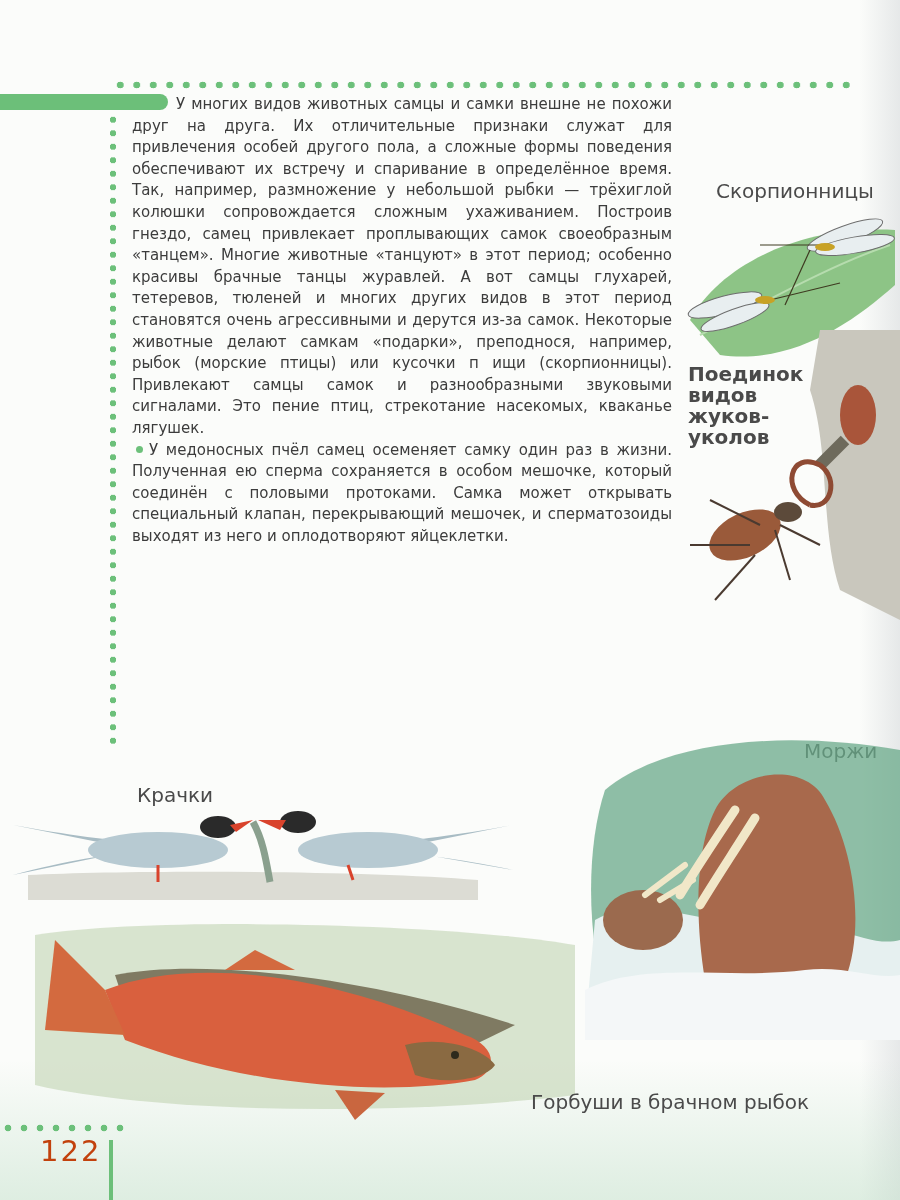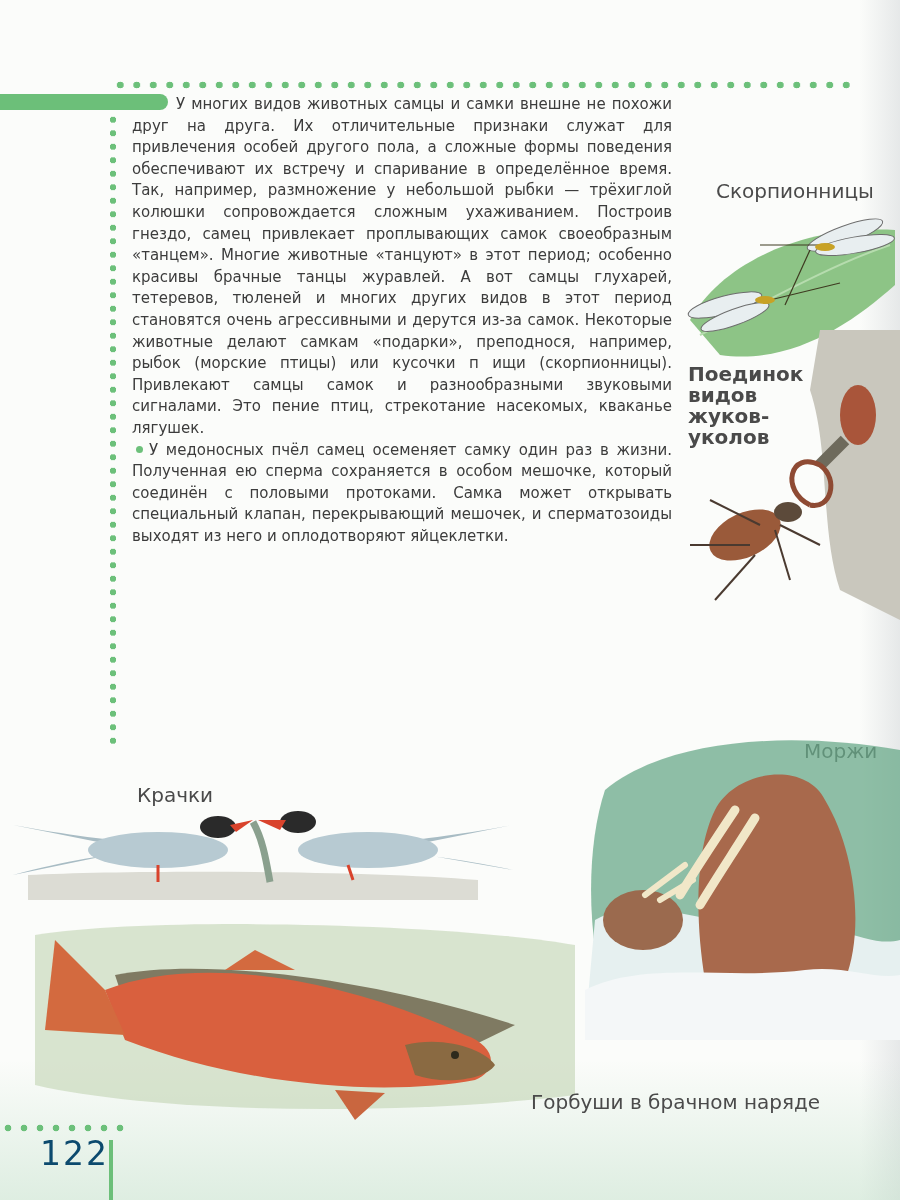--- a/index.html
+++ b/index.html
@@ -35,22 +35,22 @@
   .dots-bottom {
     position: absolute; left: 0; top: 1123px; width: 132px; height: 10px;
     background-image: radial-gradient(circle, #6cc07a 3.2px, transparent 3.6px);
     background-size: 16px 10px; background-repeat: repeat-x;
   }
   .page-line {
     position: absolute; left: 109px; top: 1140px; width: 4px; height: 60px;
     background: #6cbf79;
   }
   .page-number {
-    position: absolute; left: 40px; top: 1134px; font-size: 33px;
-    letter-spacing: 2px; color: #0c4a6e;
+    position: absolute; left: 40px; top: 1134px; font-size: 29px;
+    letter-spacing: 2px; color: #c2410c;
   }
   .text-block {
     position: absolute; left: 132px; top: 94px; width: 540px;
     font-size: 15px; line-height: 21.6px; text-align: justify;
     hyphens: manual;
   }
   .text-block p { margin: 0; }
   .text-block p.first { text-indent: 44px; }
   .bullet-dot {
     display: inline-block; width: 7px; height: 7px; border-radius: 50%;
@@ -159,17 +159,17 @@
     <path d="M20 20 C 150 0, 450 10, 560 30 L 560 180 C 400 200, 150 200, 20 170 Z" fill="#c2d4b2" opacity="0.6"></path>
     <path d="M100 60 C 200 40, 380 70, 500 110 C 460 130, 420 150, 380 150 L 120 120 Z" fill="#7f7a62"></path>
     <path d="M90 75 C 180 40, 320 60, 450 120 C 480 130, 485 155, 460 165 C 380 180, 240 175, 110 125 Z" fill="#d9603e"></path>
     <path d="M90 75 L 40 25 L 30 115 L 110 120 Z" fill="#d36a3f"></path>
     <path d="M210 55 L 240 35 L 280 55 Z" fill="#d36a3f"></path>
     <path d="M390 130 C 430 120, 470 135, 480 150 C 470 165, 430 170, 400 160 Z" fill="#8a6a42"></path>
     <circle cx="440" cy="140" r="4" fill="#2e2a1c"></circle>
     <path d="M320 175 L 340 205 L 370 178 Z" fill="#c9663f"></path>
   </svg>
 </div>
-<div class="caption" style="left:531px; top:1092px;">Горбуши в брачном наряде</div>
+<div class="caption" style="left:531px; top:1092px;">Горбуши в брачном рыбок</div>
 
 <div class="dots-bottom"></div>
 <div class="page-number">122</div>
 <div class="page-line"></div>
 
 </body></html>

